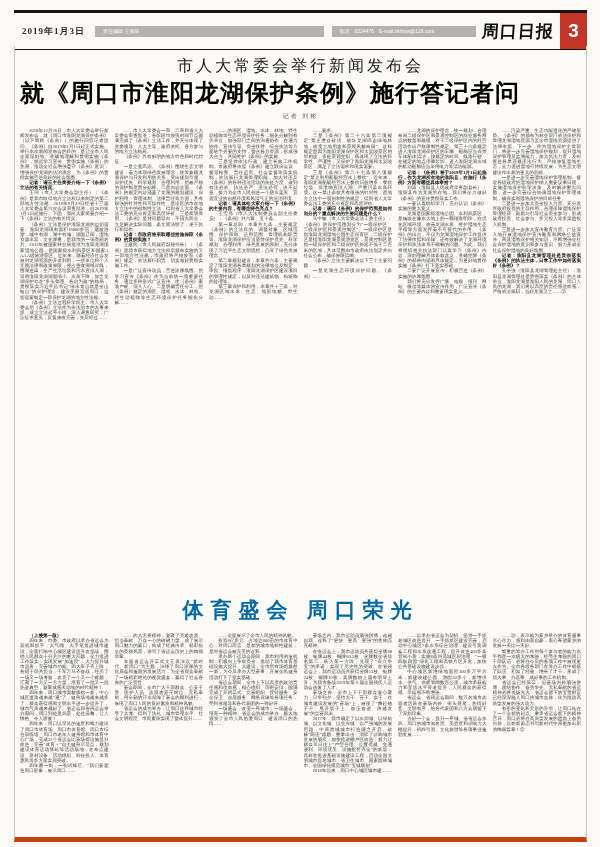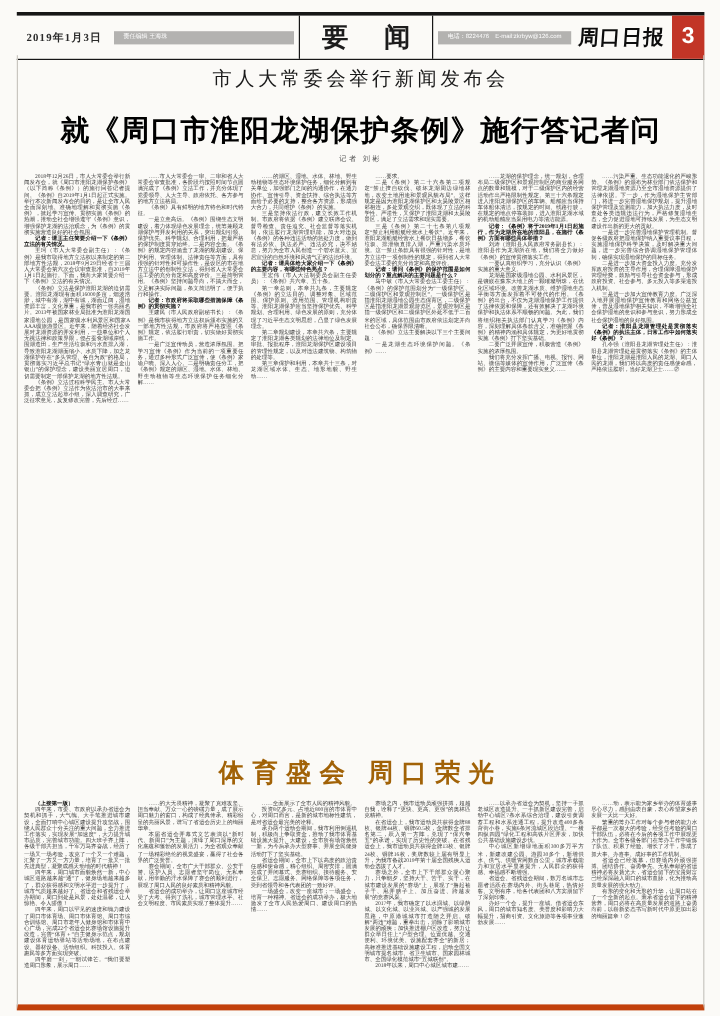--- a/index.html
+++ b/index.html
@@ -24,45 +24,44 @@
   .pagenum{width:27px;align-self:stretch;background:#c23527;color:#fff;
            display:flex;align-items:center;justify-content:center;
            font-size:19px;font-weight:bold;font-family:"Liberation Sans",sans-serif;}
 
   
   .frame{position:absolute;left:14px;right:13px;top:46px;bottom:5px;
          border-left:1px solid #c9c6c0;border-right:1px solid #c9c6c0;border-bottom:5px solid #c2410c;
          padding:6px 5px 0 5px;box-sizing:border-box;}
 
   .kicker{text-align:center;font-size:16px;color:#1a1a1a;letter-spacing:3px;margin-top:4px;}
-  .title1{text-align:center;font-size:24px;font-weight:bold;color:#000;letter-spacing:1px;margin:16px 0 3px 0;}
+  .title1{font-size:24px;font-weight:bold;color:#000;letter-spacing:1px;margin:0 0 3px 0;}
   .byline{text-align:center;font-size:6px;color:#555;margin-bottom:7px;letter-spacing:2px;}
 
   .cols{display:flex;gap:6px;}
   .col{flex:1;overflow:hidden;text-align:justify;}
   .cols-tall .col{height:460px;}
   .cols-short .col{height:215px;}
   .col p{margin:0;font-size:4.6px;line-height:5.2px;color:#3c3c3c;text-indent:2em;
          word-break:break-all;}
   .col p.b{font-weight:bold;color:#0f0f0f;}
 
-  .title2{text-align:center;font-size:21px;font-weight:bold;color:#a16207;
-          letter-spacing:7px;margin:26px 0 9px 0;}
+  .title2{text-align:center;font-size:21px;font-weight:bold;color:#0369a1;
+          letter-spacing:7px;margin:8px 0 9px 0;}
 </style>
 </head>
 <body>
 
 <div class="page">
 
   <header class="hdr">
     <div class="h-left">
       <span class="date">2019年1月3日</span>
       <span class="graybar">责任编辑 王海珠</span>
     </div>
-    <div class="h-center">要 闻</div>
     <div class="h-right">
       <span class="graybar">电话：8224476　E-mail:zkrbyw@126.com</span>
       <span class="masthead">周口日报</span>
       <span class="pagenum">3</span>
     </div>
   </header>
 
   <div class="frame">
 
     <article>

